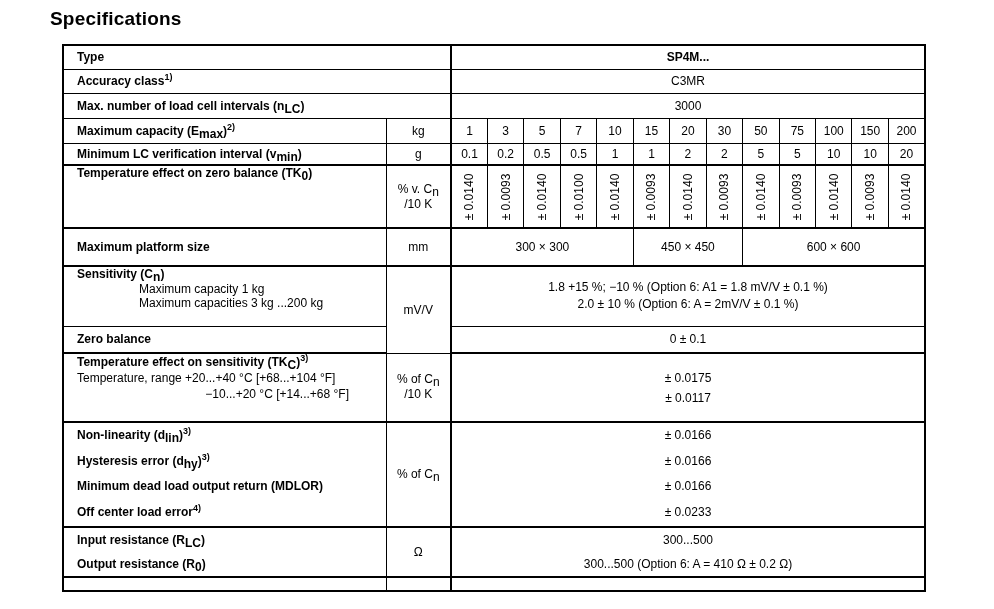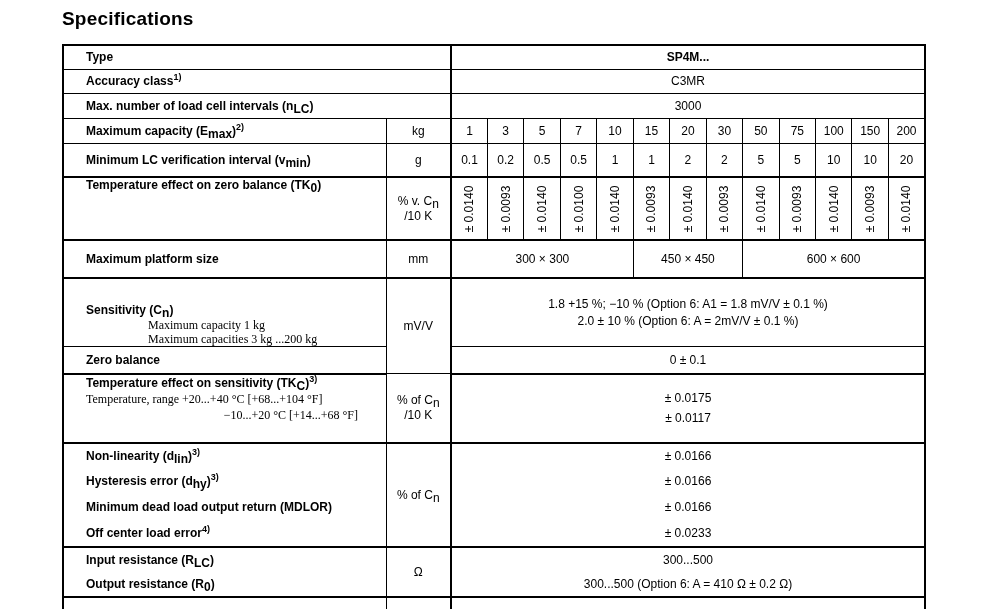--- a/index.html
+++ b/index.html
@@ -2,42 +2,42 @@
 <html><head>
 <meta charset="utf-8">
 <style>
   html, body { margin: 0; padding: 0; }
   body {
     width: 994px; height: 609px; overflow: hidden; position: relative;
     background: #ffffff; color: #000000;
     font-family: "Liberation Sans", sans-serif;
   }
   .title {
-    position: absolute; left: 62px; top: 8px;
+    position: absolute; left: 50px; top: 8px;
     font-size: 19px; font-weight: bold; letter-spacing: 0.2px;
   }
   table.spec {
     position: absolute; left: 62px; top: 44px; width: 864px;
     border-collapse: collapse; table-layout: fixed;
     border: 2px solid #000;
   }
   .spec td {
     border: 1px solid #000; font-size: 12px; padding: 0;
     vertical-align: middle; overflow: hidden;
   }
-  .spec td.lab { font-weight: bold; text-align: left; padding-left: 22px; }
+  .spec td.lab { font-weight: bold; text-align: left; padding-left: 13px; }
   .spec td.unit, .spec td.val { text-align: center; font-weight: normal; }
   .spec tr.thick > td { border-bottom-width: 2px; }
   .spec td.vb { border-left-width: 2px; margin-left: 36px; }
   sub { font-size: 12px; line-height: 0; }
   sup { font-size: 9px; line-height: 0; }
   .top { vertical-align: top !important; }
   .pt3 { padding-top: 3px; } .pt6 { padding-top: 6px; }
-  .normal { font-weight: normal; font-family: Liberation Serif, serif; }
-  .lh14 { line-height: 14px; } .lh15 { line-height: 15px; margin-top: 24px; }
+  .normal { font-weight: normal; }
+  .lh14 { line-height: 14px; } .lh15 { line-height: 15px; }
   .lh16 { line-height: 16px; } .lh17 { line-height: 17px; }
   .lh20 { line-height: 20px; } .lh24 { line-height: 24px; }
   .lh26 { line-height: 25.7px; }
   .ind62 { margin-left: 62px; }
   .tkc-lines { width: 272px; }
   .alignr { text-align: right; }
   td.rot { position: relative; }
   .rspan {
     position: absolute; left: 50%; top: 50%;
     transform: translate(-50%, -50%) rotate(-90deg);
@@ -90,21 +90,21 @@
         <td class="val">10</td>
         <td class="val">15</td>
         <td class="val">20</td>
         <td class="val">30</td>
         <td class="val">50</td>
         <td class="val">75</td>
         <td class="val">100</td>
         <td class="val">150</td>
         <td class="val">200</td>
       </tr>
-    <tr style="height:34px" class="thick">
+    <tr style="height:22px" class="thick">
       <td class="lab"><span>Minimum LC verification interval (v</span><sub>min</sub><span>)</span></td>
       <td class="unit"><span>g</span></td>
     <td class="val vb">0.1</td>
         <td class="val">0.2</td>
         <td class="val">0.5</td>
         <td class="val">0.5</td>
         <td class="val">1</td>
         <td class="val">1</td>
         <td class="val">2</td>
         <td class="val">2</td>

